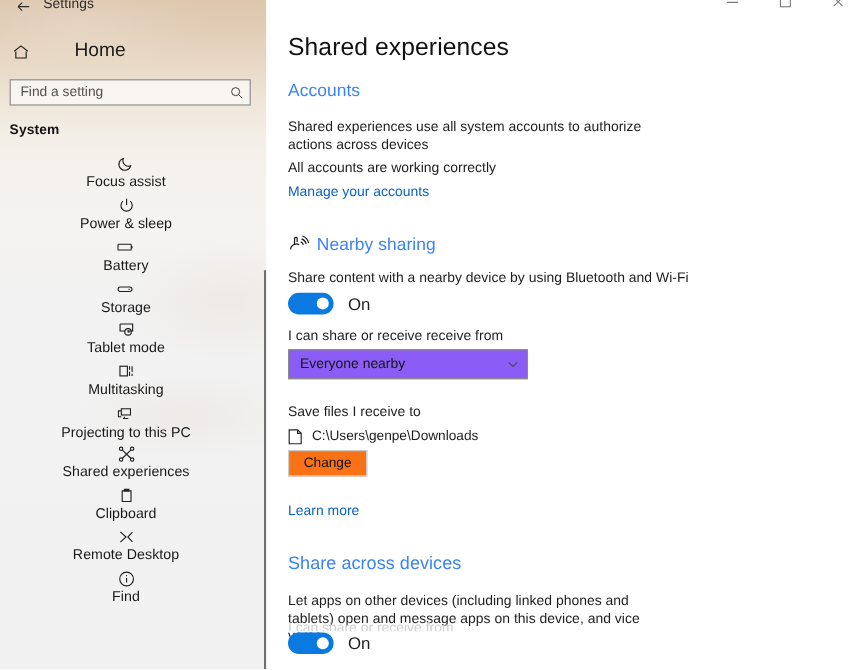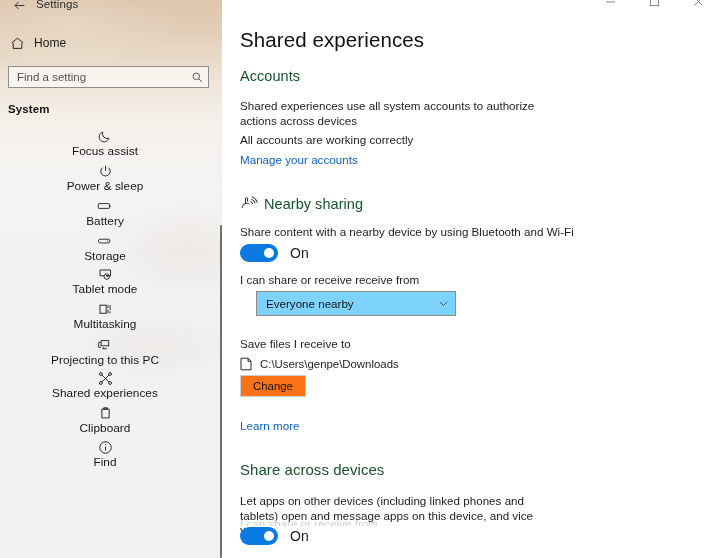--- a/index.html
+++ b/index.html
@@ -92,23 +92,24 @@
     top: 32px; left: 0;
     width: 210px; height: 22px;
     display: flex; align-items: center;
   }
   .home-ico {
     width: 34px;
     display: flex; align-items: center; justify-content: center;
     color: #1c1c1c;
   }
   .home-lbl {
-    font-size: 12px;
+    font-size: 16px;
     color: #1b1b1b;
     letter-spacing: .05px;
+    margin-left: 28px;
   }
 
   .search-wrap {
     position: absolute;
     top: 66px; left: 8px;
     width: 201px; height: 22px;
     background: rgba(255,255,255,.62);
     border: 1px solid #8d8d8d;
     display: flex; align-items: center;
   }
@@ -195,21 +196,21 @@
     font-weight: normal;
     color: #111111;
     letter-spacing: .1px;
   }
 
   .h2 {
     position: absolute;
     left: 18px;
     font-size: 14.5px;
     font-weight: normal;
-    color: #14532d;
+    color: #3b82f6;
     letter-spacing: .05px;
   }
 
   .body-txt {
     position: absolute;
     left: 18px;
     font-size: 11.6px;
     color: #1d1d1d;
     line-height: 14.5px;
     letter-spacing: .02px;
@@ -258,25 +259,25 @@
   }
   .toggle-lbl {
     margin-left: 12px;
     font-size: 14px;
     color: #1d1d1d;
   }
 
   
   .dropdown {
     position: absolute;
-    left: 34px;
+    left: 18px;
     width: 200px;
     height: 25px;
     border: 1px solid #8a8a8a;
-    background: #7dd3fc;
+    background: #8b5cf6;
     display: flex;
     align-items: center;
     cursor: pointer;
   }
   .dd-val {
     flex: 1;
     padding-left: 9px;
     font-size: 11.6px;
     color: #151515;
   }
@@ -479,20 +480,29 @@
       <div class="nav-item">
         <div class="nav-ico">
           <svg width="15" height="15" viewBox="0 0 16 16" fill="none" stroke="currentColor" stroke-width="1">
             <path d="M4.1 3.3h7.8v9.4H4.1z"></path>
             <path d="M6.1 3.3V1.9h3.8v1.4z"></path>
           </svg>
         </div>
         <div class="nav-lbl">Clipboard</div>
       </div>
 
+      <div class="nav-item">
+        <div class="nav-ico">
+          <svg width="15" height="15" viewBox="0 0 16 16" fill="none" stroke="currentColor" stroke-width="1">
+            <path d="M2.4 3.4l5.1 4.6-5.1 4.6"></path>
+            <path d="M13.2 3.6L9.1 8l4.1 4.4"></path>
+          </svg>
+        </div>
+        <div class="nav-lbl">Remote Desktop</div>
+      </div>
 
       <div class="nav-item">
         <div class="nav-ico">
           <svg width="15" height="15" viewBox="0 0 16 16" fill="none" stroke="currentColor" stroke-width="1">
             <circle cx="8" cy="8" r="6.1"></circle>
             <path d="M8 7.1v4.1"></path>
             <circle cx="8" cy="4.9" r=".55" fill="currentColor" stroke="none"></circle>
           </svg>
         </div>
         <div class="nav-lbl">Find</div>

